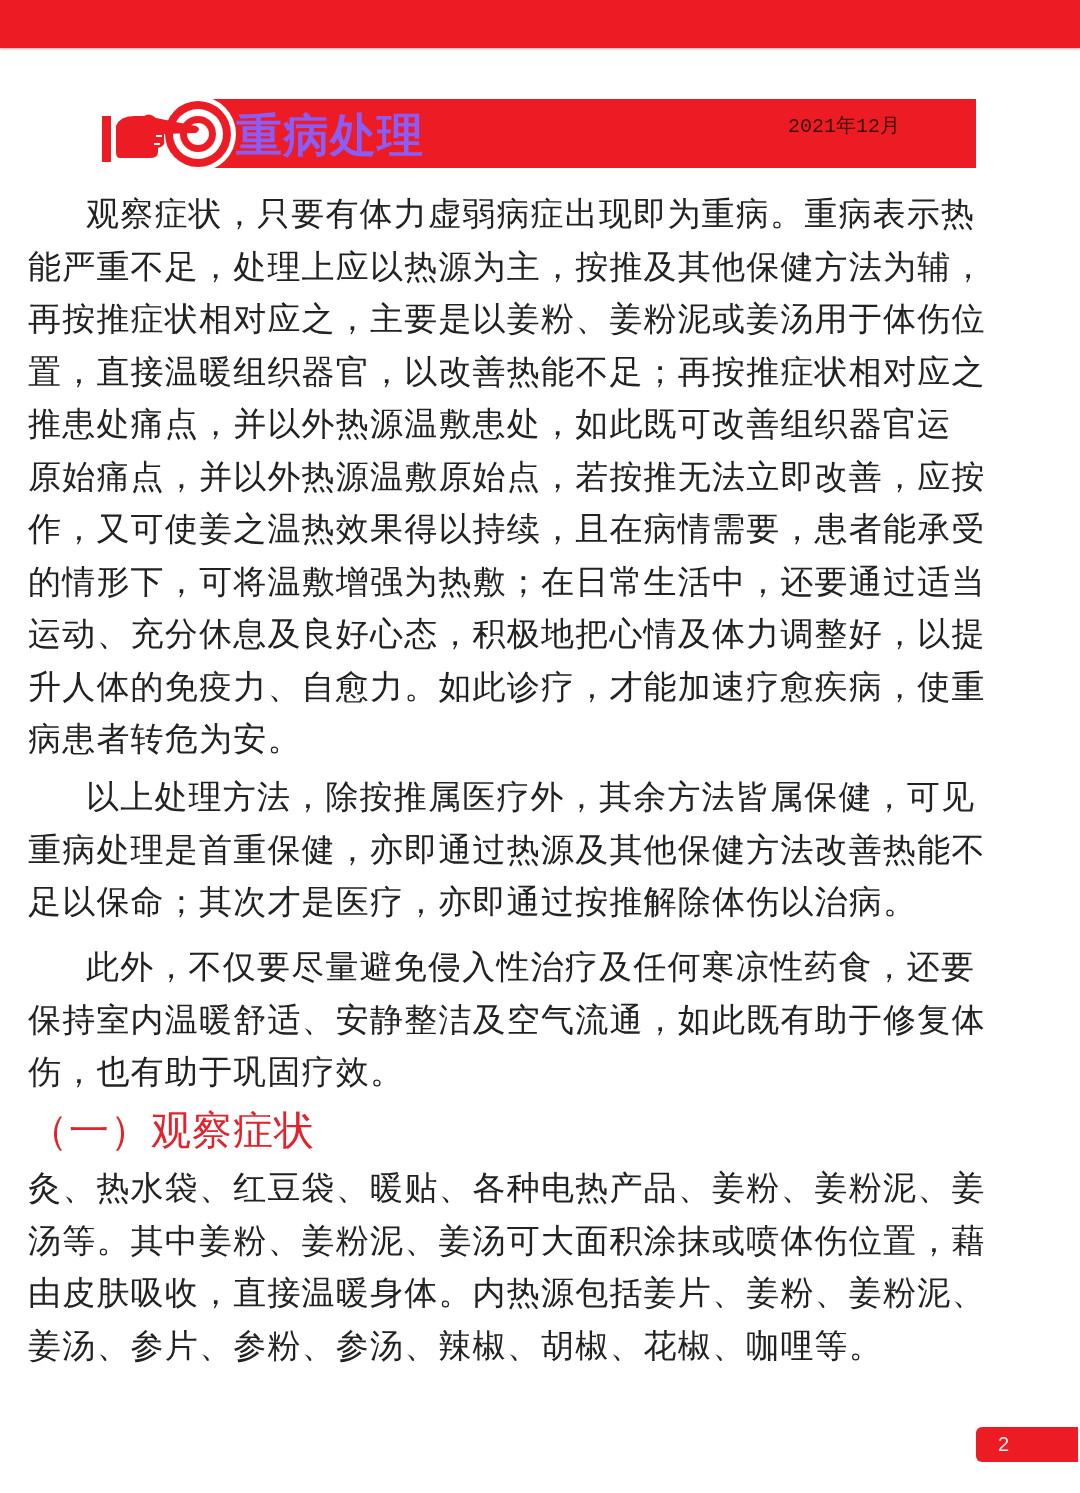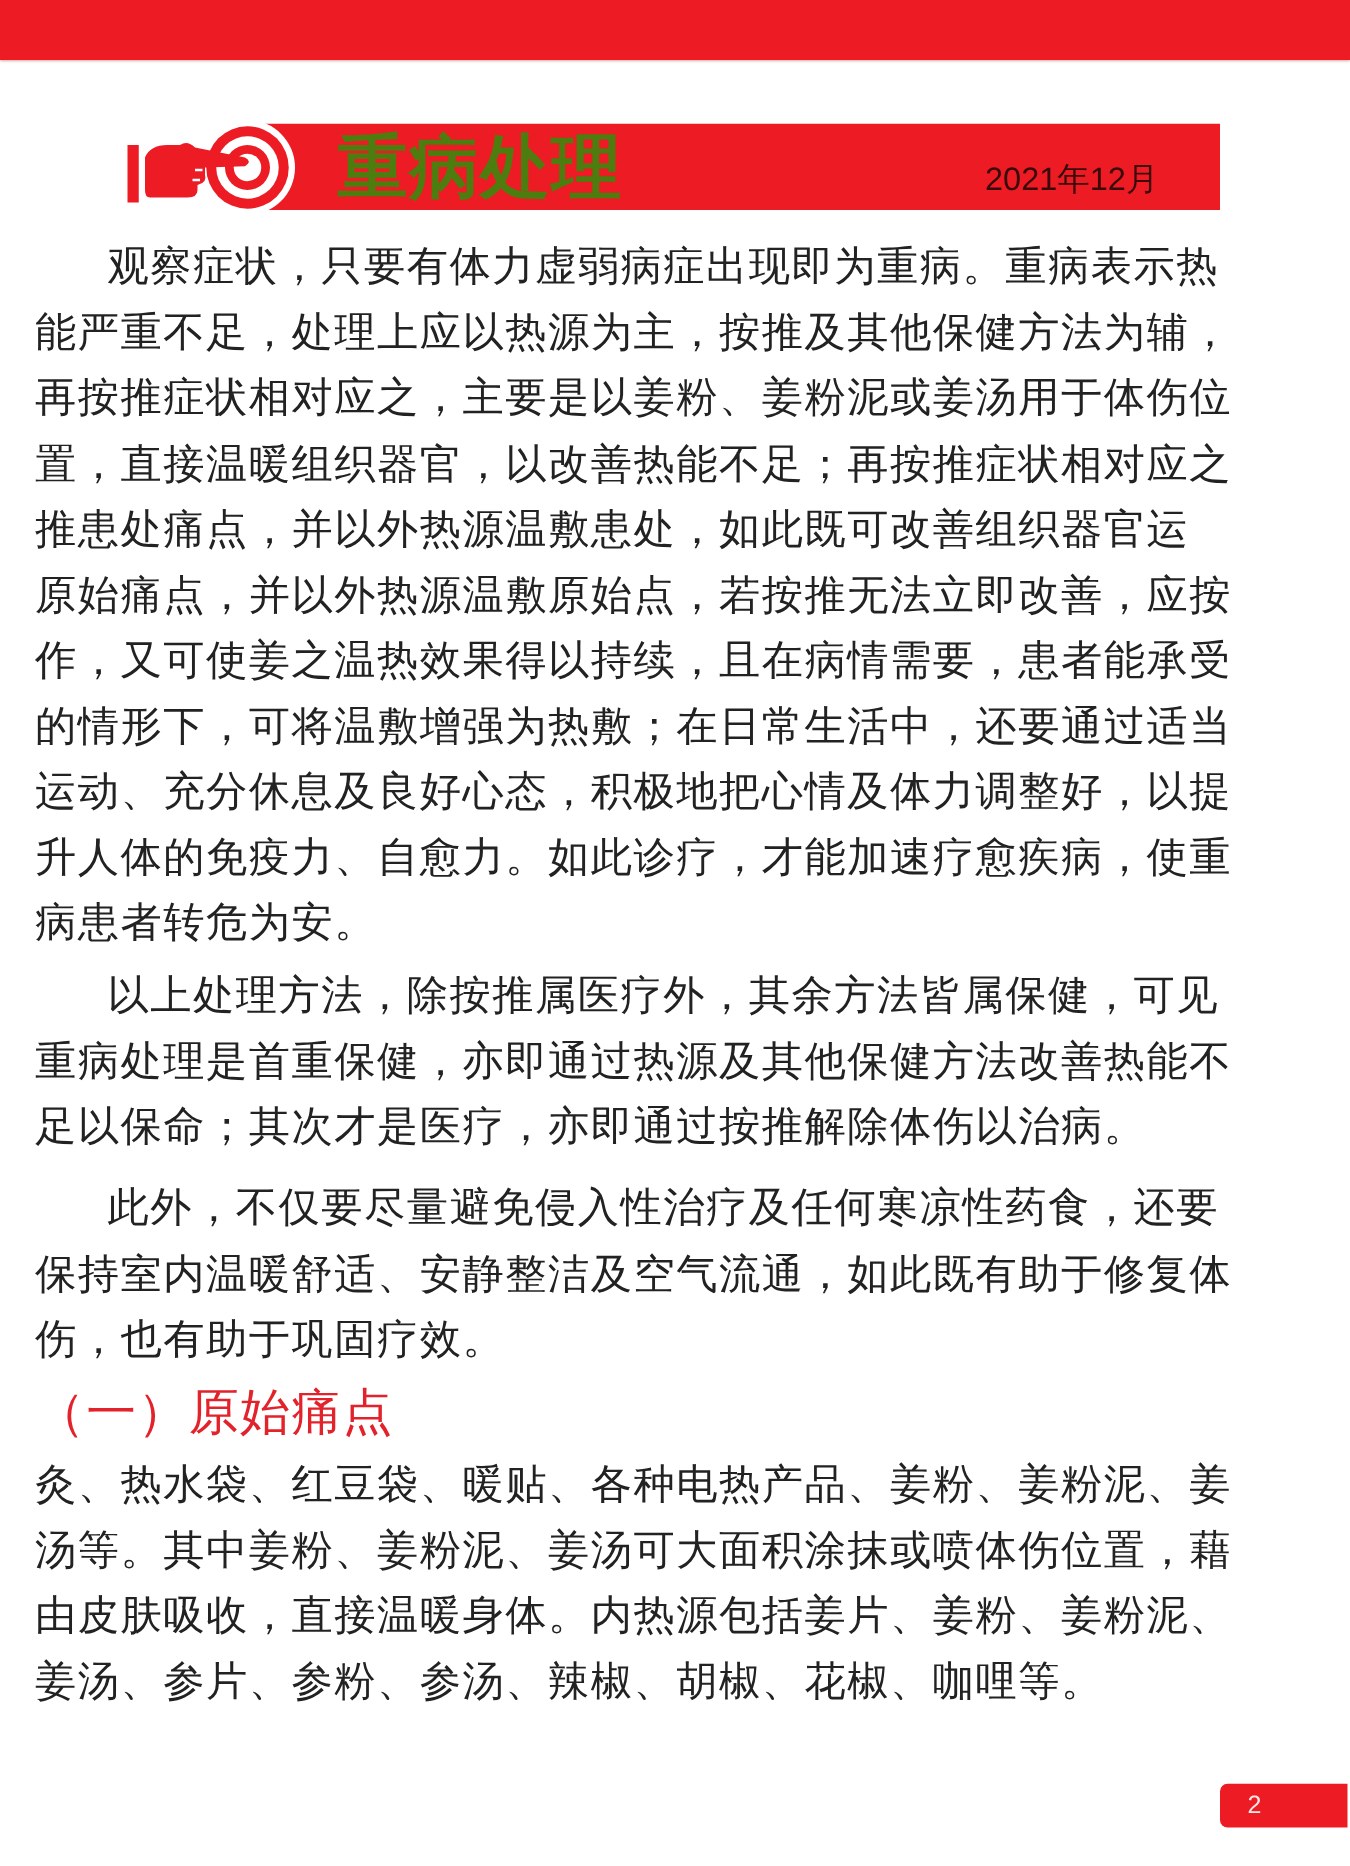--- a/index.html
+++ b/index.html
@@ -15,28 +15,28 @@
       box-shadow: 0 1px 2px rgba(150,0,0,0.35);
     }
     .banner {
       position: absolute; left: 195px; top: 99px; width: 781px; height: 69px;
       background: #ed1c24;
     }
     .banner-icon {
       position: absolute; left: 98px; top: 96px; width: 140px; height: 76px;
     }
     .banner-title {
-      position: absolute; left: 270px; top: 110px;
-      font-size: 56px; font-weight: bold; color: #4d7c0f; letter-spacing: 1px;
+      position: absolute; left: 236px; top: 110px;
+      font-size: 46px; font-weight: bold; color: #8b5cf6; letter-spacing: 1px;
       line-height: 50px; white-space: nowrap;
     }
     .banner-date {
-      position: absolute; left: 788px; top: 128px;
-      font-size: 26px; color: #3a0a0a; line-height: 30px; white-space: nowrap;
-      font-family: Liberation Sans, sans-serif;
+      position: absolute; left: 788px; top: 112px;
+      font-size: 20px; color: #3a0a0a; line-height: 30px; white-space: nowrap;
+      font-family: Liberation Mono, monospace;
     }
     .para {
       position: absolute; left: 28px; width: 1040px;
     }
     .line {
       display: block; height: 52.5px; line-height: 52.5px;
       font-size: 33px; white-space: nowrap; letter-spacing: 1.2px;
       color: #222222;
       font-family: Liberation Serif, serif;
     }
@@ -98,21 +98,21 @@
   <span class="line">重病处理是首重保健，亦即通过热源及其他保健方法改善热能不</span>
   <span class="line">足以保命；其次才是医疗，亦即通过按推解除体伤以治病。</span>
 </div>
 
 <div class="para" style="top: 941px;">
   <span class="line indent">此外，不仅要尽量避免侵入性治疗及任何寒凉性药食，还要</span>
   <span class="line">保持室内温暖舒适、安静整洁及空气流通，如此既有助于修复体</span>
   <span class="line">伤，也有助于巩固疗效。</span>
 </div>
 
-<div class="section-heading">（一）原始痛点</div>
+<div class="section-heading">（一）观察症状</div>
 
 <div class="para" style="top: 1162px;">
   <span class="line">灸、热水袋、红豆袋、暖贴、各种电热产品、姜粉、姜粉泥、姜</span>
   <span class="line">汤等。其中姜粉、姜粉泥、姜汤可大面积涂抹或喷体伤位置，藉</span>
   <span class="line">由皮肤吸收，直接温暖身体。内热源包括姜片、姜粉、姜粉泥、</span>
   <span class="line">姜汤、参片、参粉、参汤、辣椒、胡椒、花椒、咖哩等。</span>
 </div>
 
 <div class="page-badge">
   <span>2</span>

